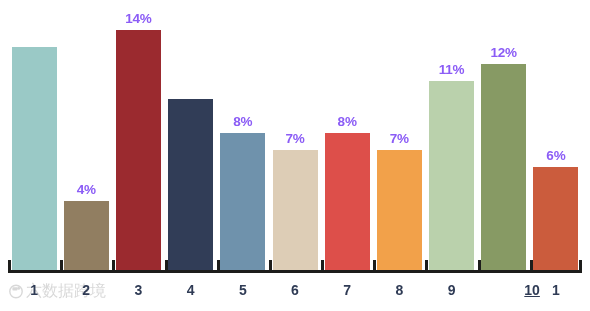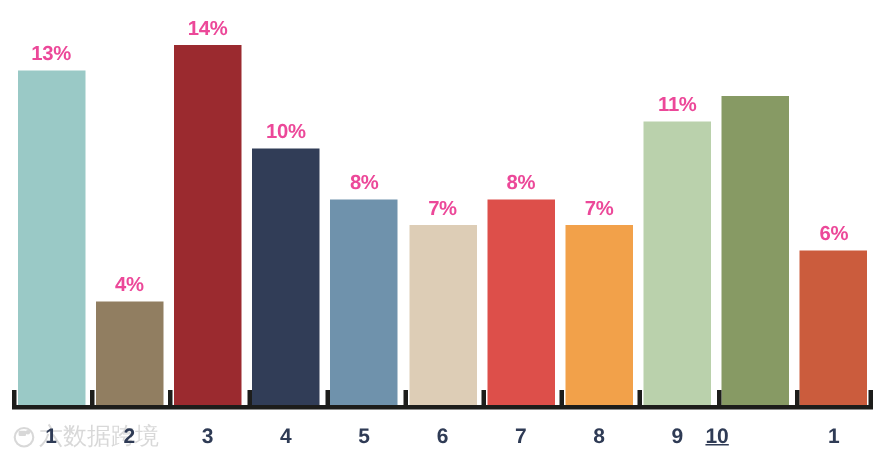--- a/index.html
+++ b/index.html
@@ -44,21 +44,21 @@
     width: 100%;
     display: block;
   }
 
   .bar-value {
     position: absolute;
     width: 100%;
     text-align: center;
     font-size: 13.5px;
     font-weight: bold;
-    color: #ec4899;
+    color: #8b5cf6;
     letter-spacing: -0.2px;
     line-height: 1;
     white-space: nowrap;
   }
 
   
   .axis-line {
     position: absolute;
     left: 8px;
     width: 574px;
@@ -113,33 +113,31 @@
 </head>
 <body>
 
 <div id="chart-root">
 
   <div class="plot-area">
 
   <div class="bar-slot" style="left: 11.5909px; width: 45px; height: 223px;">
         <div class="bar-rect" style="height: 223px; background: rgb(154, 201, 198);"></div>
       </div>
-      <div class="bar-value" style="left: -0.409091px; width: 69px; top: 29px;">13%</div>
       <div class="bar-slot" style="left: 63.7727px; width: 45px; height: 69px;">
         <div class="bar-rect" style="height: 69px; background: rgb(145, 126, 97);"></div>
       </div>
       <div class="bar-value" style="left: 51.7727px; width: 69px; top: 183px;">4%</div>
       <div class="bar-slot" style="left: 115.955px; width: 45px; height: 240px;">
         <div class="bar-rect" style="height: 240px; background: rgb(155, 42, 47);"></div>
       </div>
       <div class="bar-value" style="left: 103.955px; width: 69px; top: 12px;">14%</div>
       <div class="bar-slot" style="left: 168.136px; width: 45px; height: 171px;">
         <div class="bar-rect" style="height: 171px; background: rgb(49, 61, 87);"></div>
       </div>
-      <div class="bar-value" style="left: 156.136px; width: 69px; top: 81px;">10%</div>
       <div class="bar-slot" style="left: 220.318px; width: 45px; height: 137px;">
         <div class="bar-rect" style="height: 137px; background: rgb(111, 146, 172);"></div>
       </div>
       <div class="bar-value" style="left: 208.318px; width: 69px; top: 115px;">8%</div>
       <div class="bar-slot" style="left: 272.5px; width: 45px; height: 120px;">
         <div class="bar-rect" style="height: 120px; background: rgb(221, 205, 182);"></div>
       </div>
       <div class="bar-value" style="left: 260.5px; width: 69px; top: 132px;">7%</div>
       <div class="bar-slot" style="left: 324.682px; width: 45px; height: 137px;">
         <div class="bar-rect" style="height: 137px; background: rgb(221, 79, 74);"></div>
@@ -149,20 +147,21 @@
         <div class="bar-rect" style="height: 120px; background: rgb(242, 161, 74);"></div>
       </div>
       <div class="bar-value" style="left: 364.864px; width: 69px; top: 132px;">7%</div>
       <div class="bar-slot" style="left: 429.045px; width: 45px; height: 189px;">
         <div class="bar-rect" style="height: 189px; background: rgb(186, 209, 172);"></div>
       </div>
       <div class="bar-value" style="left: 417.045px; width: 69px; top: 63px; text-align: center;">11%</div>
       <div class="bar-slot" style="left: 481.227px; width: 45px; height: 206px;">
         <div class="bar-rect" style="height: 206px; background: rgb(135, 154, 100);"></div>
       </div>
+      <div class="bar-value" style="left: 469.227px; width: 69px; top: 46px;">12%</div>
       <div class="bar-slot" style="left: 533.409px; width: 45px; height: 103px;">
         <div class="bar-rect" style="height: 103px; background: rgb(203, 92, 61);"></div>
       </div>
       <div class="bar-value" style="left: 521.409px; width: 69px; top: 149px;">6%</div>
     </div>
 
   <div class="axis-line"></div>
 
   <div class="watermark">
     <span class="wm-mark">
@@ -186,18 +185,18 @@
     <div class="cat-label" style="left: 216.727px; width: 52.1818px;">5</div>
     <div class="axis-tick" style="left: 217px;"></div>
     <div class="cat-label" style="left: 268.909px; width: 52.1818px;">6</div>
     <div class="axis-tick" style="left: 269px;"></div>
     <div class="cat-label" style="left: 321.091px; width: 52.1818px;">7</div>
     <div class="axis-tick" style="left: 321px;"></div>
     <div class="cat-label" style="left: 373.273px; width: 52.1818px;">8</div>
     <div class="axis-tick" style="left: 373px;"></div>
     <div class="cat-label" style="left: 425.455px; width: 52.1818px;">9</div>
     <div class="axis-tick" style="left: 425px;"></div>
-    <div class="cat-label" style="left: 452px; width: 52.1818px; text-decoration: underline;">10</div>
+    <div class="cat-label" style="left: 506px; width: 52.1818px; text-decoration: underline;">10</div>
     <div class="axis-tick" style="left: 478px;"></div>
     <div class="cat-label" style="left: 529.818px; width: 52.1818px;">1</div>
     <div class="axis-tick" style="left: 530px;"></div>
     <div class="axis-tick" style="left: 579px;"></div>
   </div>
 
 </body></html>

